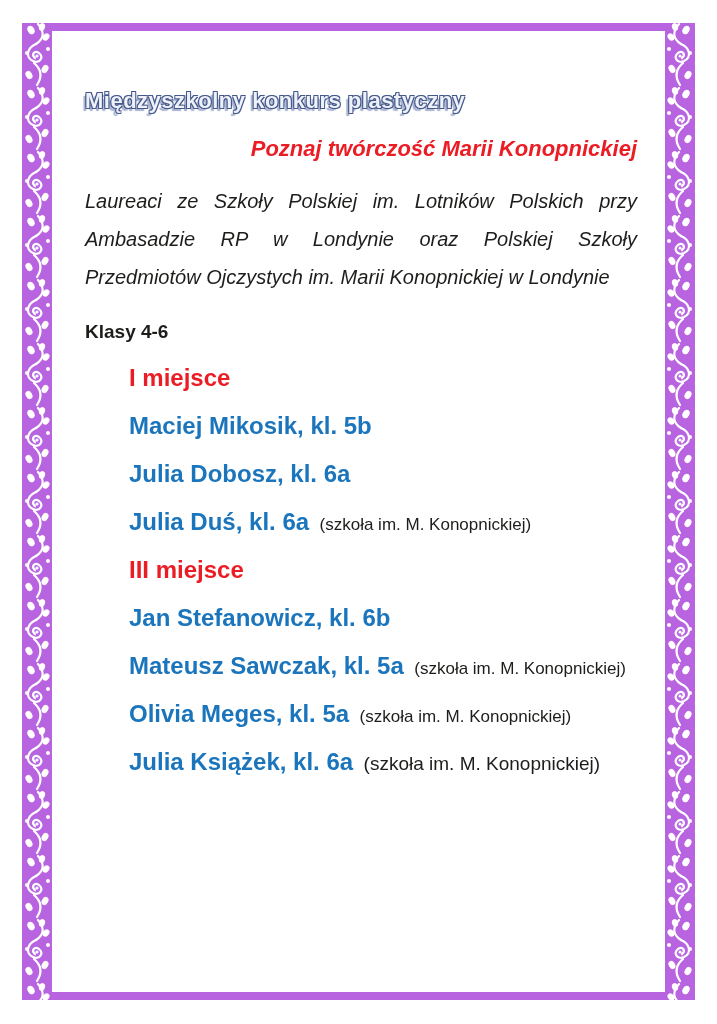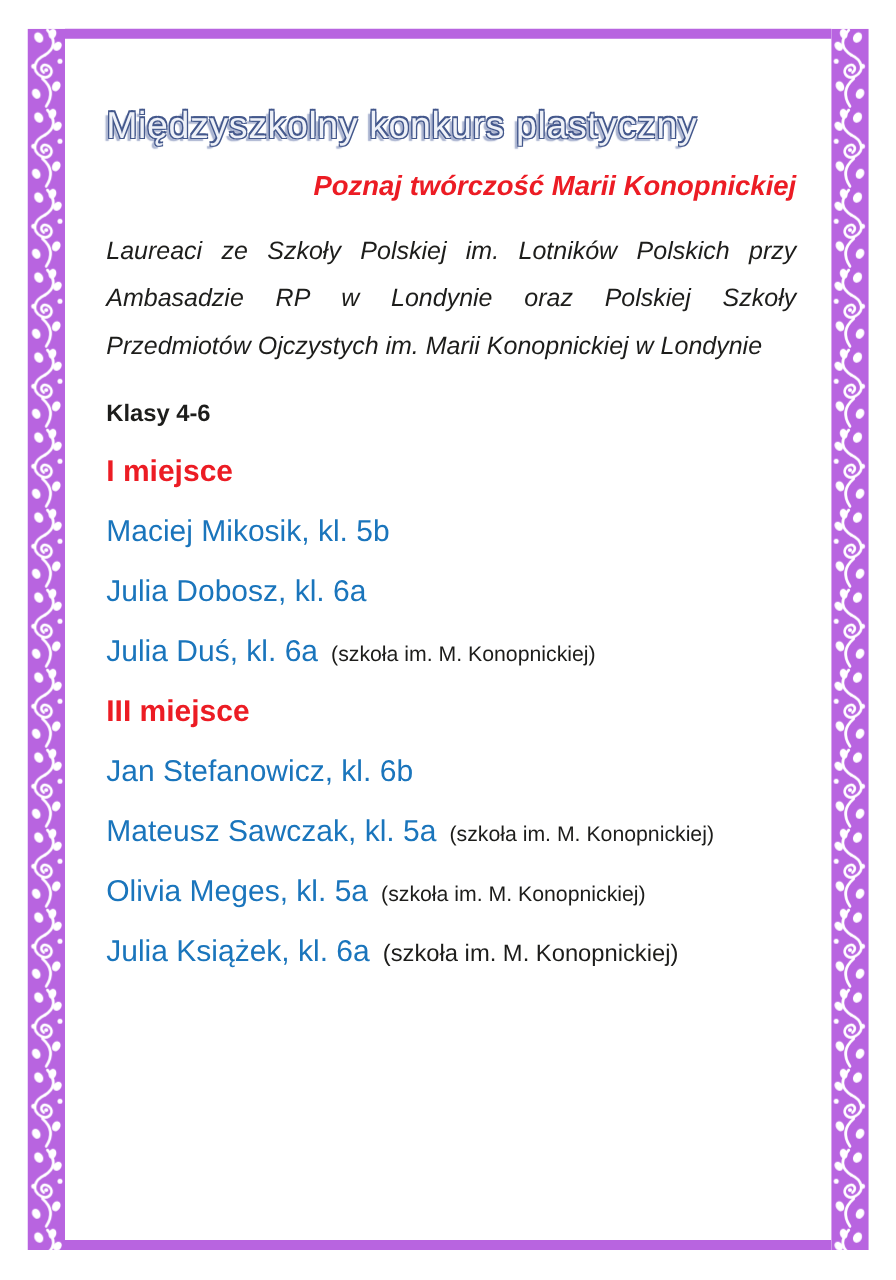--- a/index.html
+++ b/index.html
@@ -22,23 +22,23 @@
   .strip-right{left:665px;}
   .hbar{position:absolute;left:52px;width:613px;height:8px;background:var(--accent-purple);}
   .hbar-top{top:23px;}
   .hbar-bottom{top:992px;}
 
   
   .content{position:absolute;left:85px;top:84px;width:552px;}
 
   .doc-title{
     margin:0;
-    font-size:30px;
+    font-size:22px;
     line-height:34px;
-    font-weight:400;
+    font-weight:700;
     letter-spacing:.5px;
     color:var(--title-fill);
     text-shadow:
       -1px -1px 0 var(--title-outline-blue),
        1px -1px 0 var(--title-outline-blue),
       -1px  1px 0 var(--title-outline-blue),
        1px  1px 0 var(--title-outline-blue),
       -3px  3px 1px var(--title-shadow);
   }
   .doc-subtitle{
@@ -58,24 +58,24 @@
     color:var(--text-black);
     font-style:italic;
   }
   .group-heading{
     margin:23px 0 0;
     font-size:19px;
     line-height:26px;
     font-weight:700;
     color:var(--text-black);
   }
-  .results{margin-top:20px;}
+  .results{margin-top:20px;margin-left:44px;}
   .row{margin-bottom:19px;line-height:26px;white-space:nowrap;}
   .place{font-size:24px;font-weight:700;color:var(--place-red);}
-  .name{font-size:24px;font-weight:400;color:var(--winner-blue);}
+  .name{font-size:24px;font-weight:700;color:var(--winner-blue);}
   .note{font-size:17px;font-weight:400;color:var(--text-black);margin-left:6px;}
   .note-lg{font-size:19px;}
   .vine-bg{fill:var(--accent-purple);}
 </style>
 </head>
 <body>
 
 <div class="page">
 
   <svg class="strip strip-left" viewBox="0 0 30 977" preserveAspectRatio="none" aria-hidden="true">

